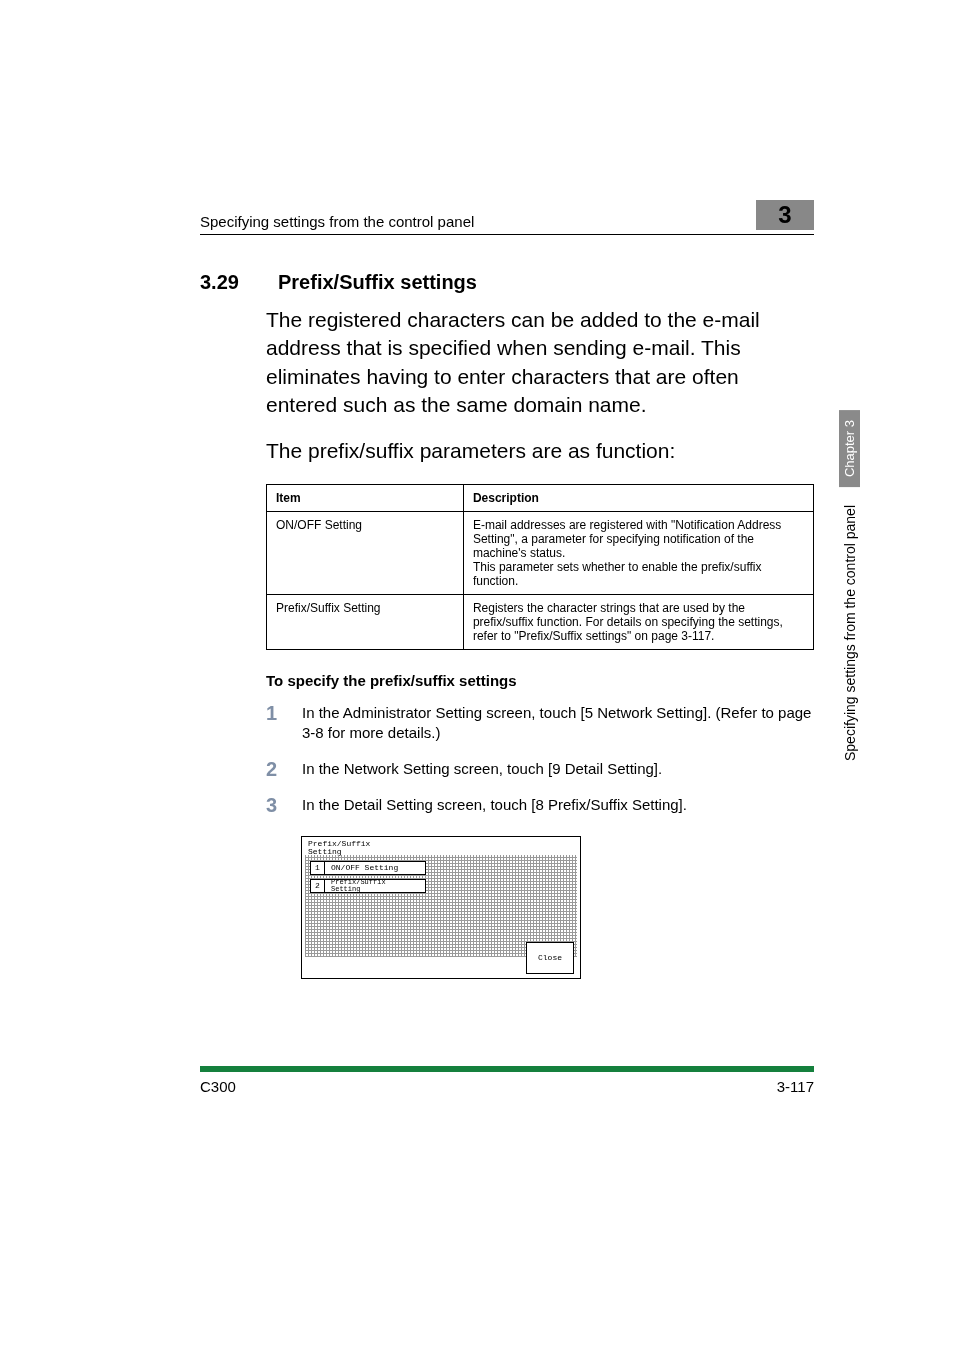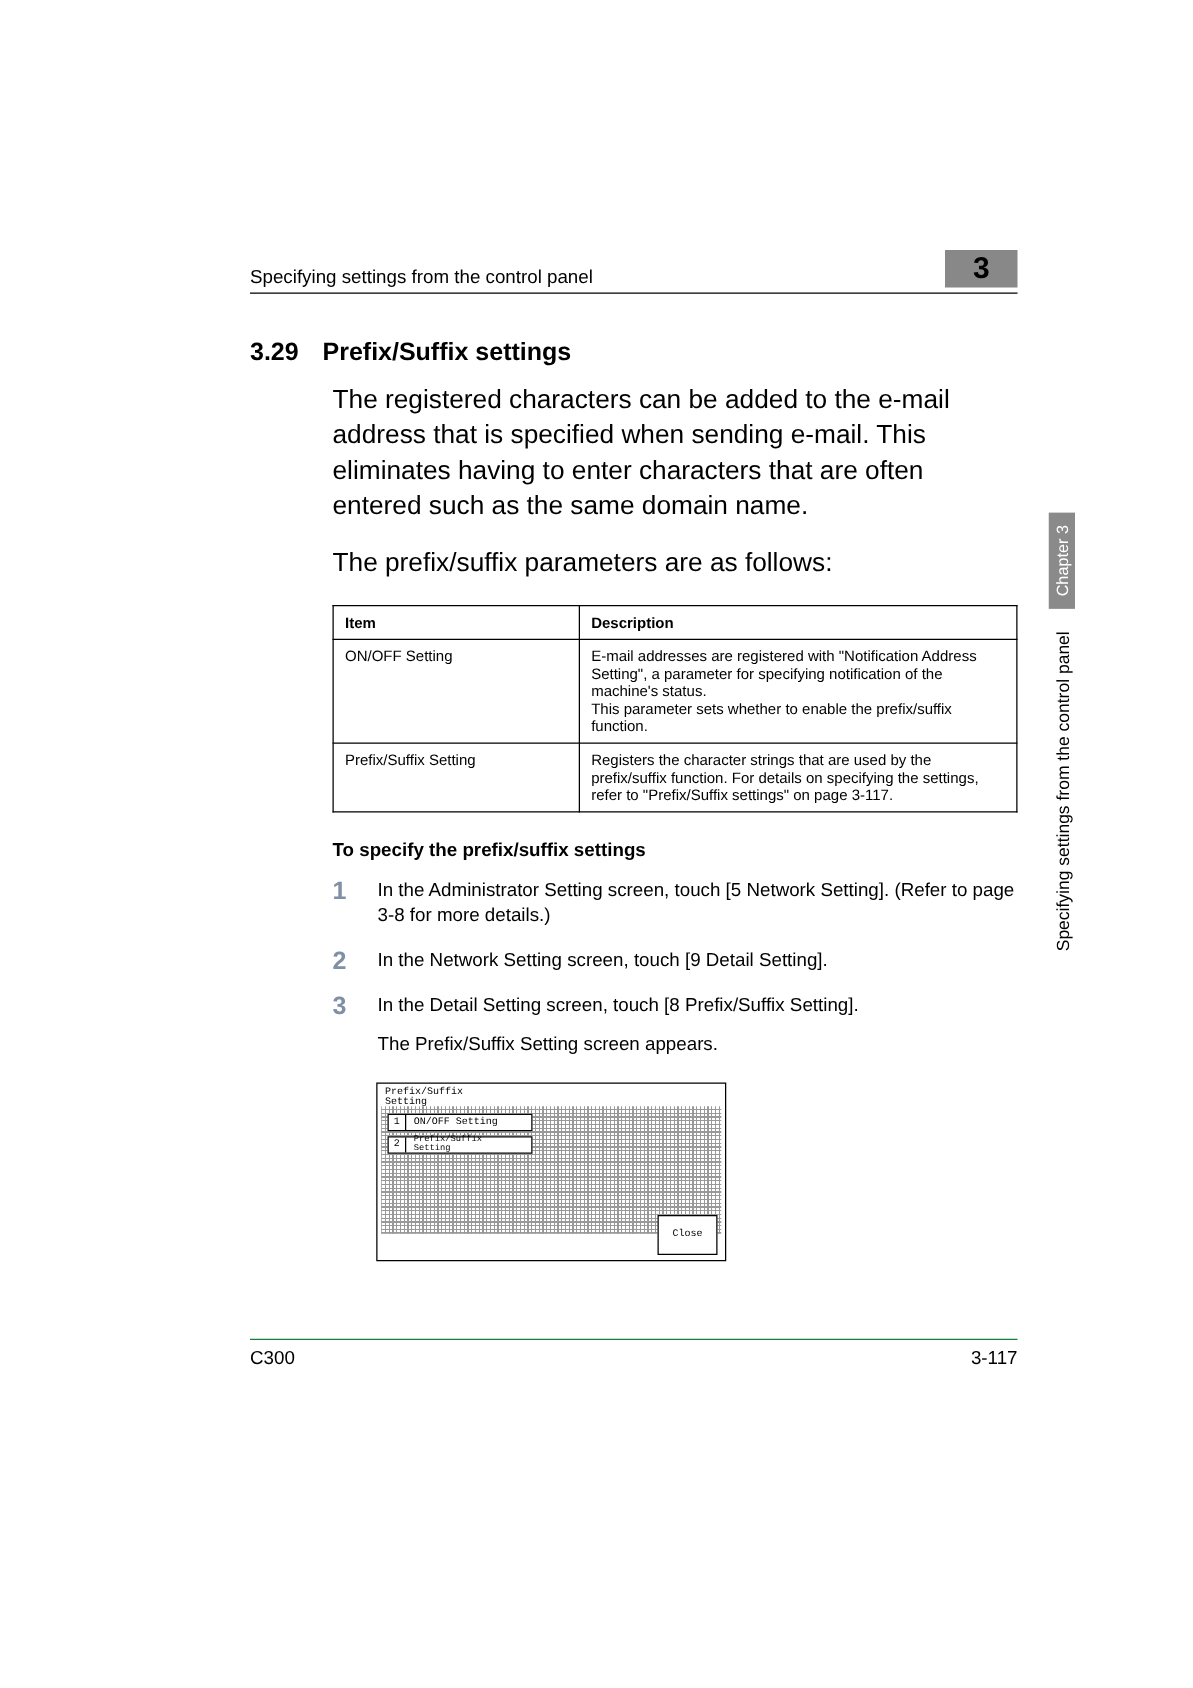--- a/index.html
+++ b/index.html
@@ -2,21 +2,21 @@
 <html><head>
 <meta charset="utf-8">
 <style>
   * { box-sizing: border-box; margin: 0; padding: 0; }
   html, body { width: 954px; height: 1350px; background: #fff; font-family: Arial, Helvetica, sans-serif; color: #000; }
   .page { position: relative; width: 954px; height: 1350px; padding: 200px 140px 0 200px; }
   .head-row { display: flex; align-items: flex-end; justify-content: space-between; border-bottom: 1px solid #000; padding-bottom: 4px; margin-bottom: 36px; }
   .head-left { font-size: 15px; }
   .head-box { width: 58px; height: 30px; background: #888; display: flex; align-items: center; justify-content: center; }
   .head-num { font-size: 24px; font-weight: bold; color: #000; }
-  .section-row { display: flex; gap: 8px; margin-bottom: 12px; }
+  .section-row { display: flex; gap: 28px; margin-bottom: 12px; }
   .sec-num { font-size: 20px; font-weight: bold; width: 50px; }
   .sec-title { font-size: 20px; font-weight: bold; }
   .body-col { margin-left: 66px; }
   .para { font-size: 21px; line-height: 1.35; margin-bottom: 18px; }
   .sub-h { font-size: 15px; font-weight: bold; margin-bottom: 10px; }
   table.pt { width: 100%; border-collapse: collapse; margin-bottom: 22px; font-size: 12px; }
   table.pt th, table.pt td { border: 1px solid #000; padding: 6px 9px; text-align: left; vertical-align: top; }
   table.pt th { font-weight: bold; }
   .col-item { width: 36%; }
   .steps { margin-top: 14px; }
@@ -30,21 +30,21 @@
   .ss-btn { position: absolute; background: #fff; border: 1px solid #000; height: 14px; display: flex; align-items: center; }
   .ss-btn .bn { width: 14px; height: 100%; border-right: 1px solid #000; display: flex; align-items: center; justify-content: center; font-family: "Courier New", monospace; font-size: 8px; }
   .ss-btn .bl { padding: 0 6px; font-family: "Courier New", monospace; font-size: 8px; white-space: nowrap; }
   .ss-btn1 { left: 8px; top: 24px; width: 116px; }
   .ss-btn2 { left: 8px; top: 42px; width: 116px; }
   .ss-btn2 .bl { line-height: 7px; font-size: 7px; }
   .ss-close { position: absolute; right: 6px; bottom: 4px; width: 48px; height: 32px; background: #fff; border: 1px solid #000; display: flex; align-items: center; justify-content: center; font-family: "Courier New", monospace; font-size: 8px; }
   .side-tab { position: absolute; right: 94px; top: 410px; display: flex; flex-direction: column; align-items: center; gap: 18px; }
   .tab-box { background: #8a8a8a; color: #fff; font-size: 13px; padding: 10px 3px; writing-mode: vertical-rl; transform: rotate(180deg); }
   .tab-plain { font-size: 14px; writing-mode: vertical-rl; transform: rotate(180deg); }
-  .footer { position: absolute; left: 200px; right: 140px; bottom: 255px; border-top: 1px solid #15803d; padding-top: 6px; display: flex; justify-content: space-between; font-size: 15px; }
+  .footer { position: absolute; left: 200px; right: 140px; bottom: 255px; border-top: 6px solid #15803d; padding-top: 6px; display: flex; justify-content: space-between; font-size: 15px; }
 </style>
 </head>
 <body>
 
 <div class="page">
 
   <div class="head-row">
     <div class="head-left">Specifying settings from the control panel</div>
     <div class="head-box">
       <span class="head-num">3</span>
@@ -53,21 +53,21 @@
 
   <div class="section-row">
     <div class="sec-num">3.29</div>
     <div class="sec-title">Prefix/Suffix settings</div>
   </div>
 
   <div class="body-col">
 
     <p class="para">The registered characters can be added to the e-mail address that is specified when sending e-mail. This eliminates having to enter characters that are often entered such as the same domain name.</p>
 
-    <p class="para">The prefix/suffix parameters are as follows:</p>
+    <p class="para">The prefix/suffix parameters are as function:</p>
 
     <table class="pt">
       <thead>
         <tr>
           <th class="col-item">Item</th>
           <th>Description</th>
         </tr>
       </thead>
       <tbody>
         <tr>
@@ -90,21 +90,20 @@
         <div class="step-txt">In the Administrator Setting screen, touch [5 Network Setting]. (Refer to page 3-8 for more details.)</div>
       </div>
       <div class="step">
         <div class="step-num">2</div>
         <div class="step-txt">In the Network Setting screen, touch [9 Detail Setting].</div>
       </div>
       <div class="step">
         <div class="step-num">3</div>
         <div class="step-txt">
           <span>In the Detail Setting screen, touch [8 Prefix/Suffix Setting].</span>
-          <div class="step-sub">The Prefix/Suffix Setting screen appears.</div>
         </div>
       </div>
     </div>
 
     <div class="screenshot">
       <div class="ss-title">Prefix/Suffix
 Setting</div>
       <div class="ss-hatch"></div>
       <div class="ss-btn ss-btn1">
         <div class="bn">1</div>

